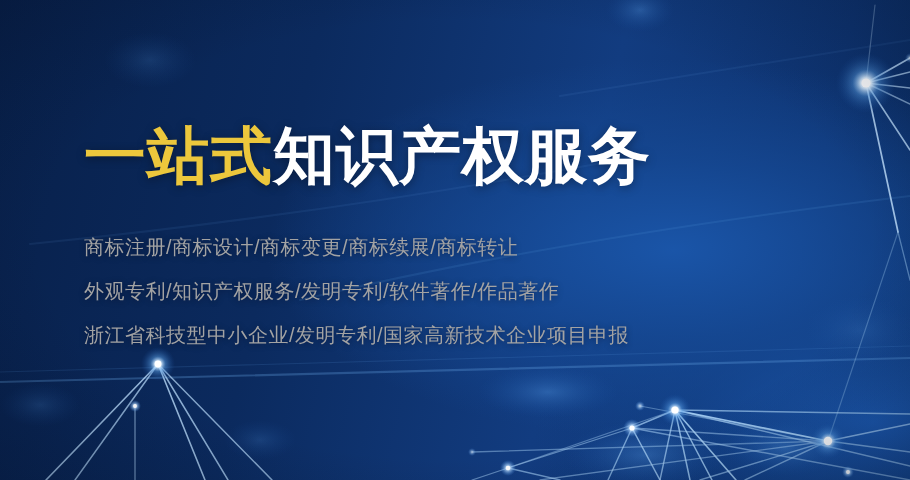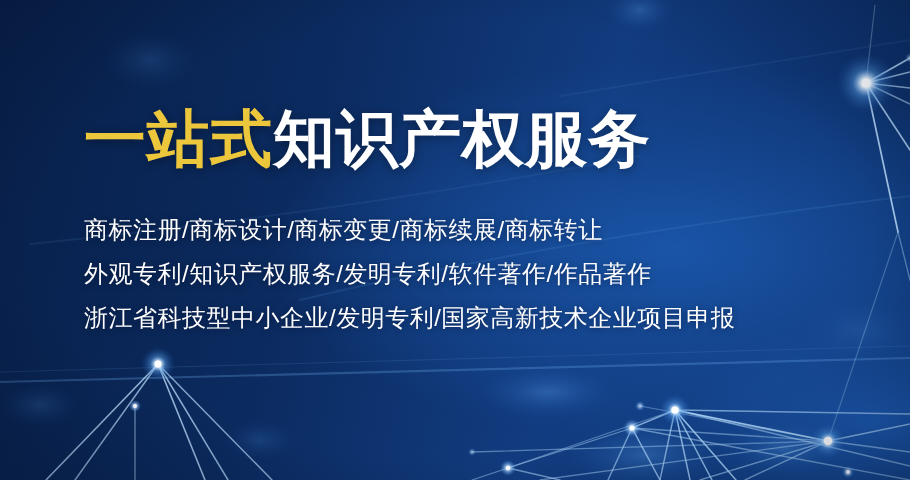--- a/index.html
+++ b/index.html
@@ -37,43 +37,43 @@
   .bg-net {
     position: absolute;
     inset: 0;
   }
   .bg-net svg { display: block; width: 910px; height: 480px; }
 
   
   .content {
     position: absolute;
     left: 84px;
-    top: 108px;
+    top: 125px;
     width: 760px;
   }
   .headline {
     margin: 0;
     font-size: 62px;
     line-height: 1.0;
     font-weight: bold;
     letter-spacing: 1px;
     color: #ffffff;
     white-space: nowrap;
     text-shadow: 0 2px 10px rgba(0,0,0,0.35);
   }
   .headline .hl-accent { color: #ecc73c; }
   .headline .hl-main { color: #ffffff; }
 
   .sublines {
     margin-top: 38px;
   }
   .subline {
-    font-size: 24px;
+    font-size: 20px;
     line-height: 44px;
-    color: #ffffff;
+    color: #a3a3a3;
     letter-spacing: 0.5px;
     white-space: nowrap;
     text-shadow: 0 1px 6px rgba(0,6,24,0.45);
   }
 </style>
 </head>
 <body>
 
 <div id="banner">
 

